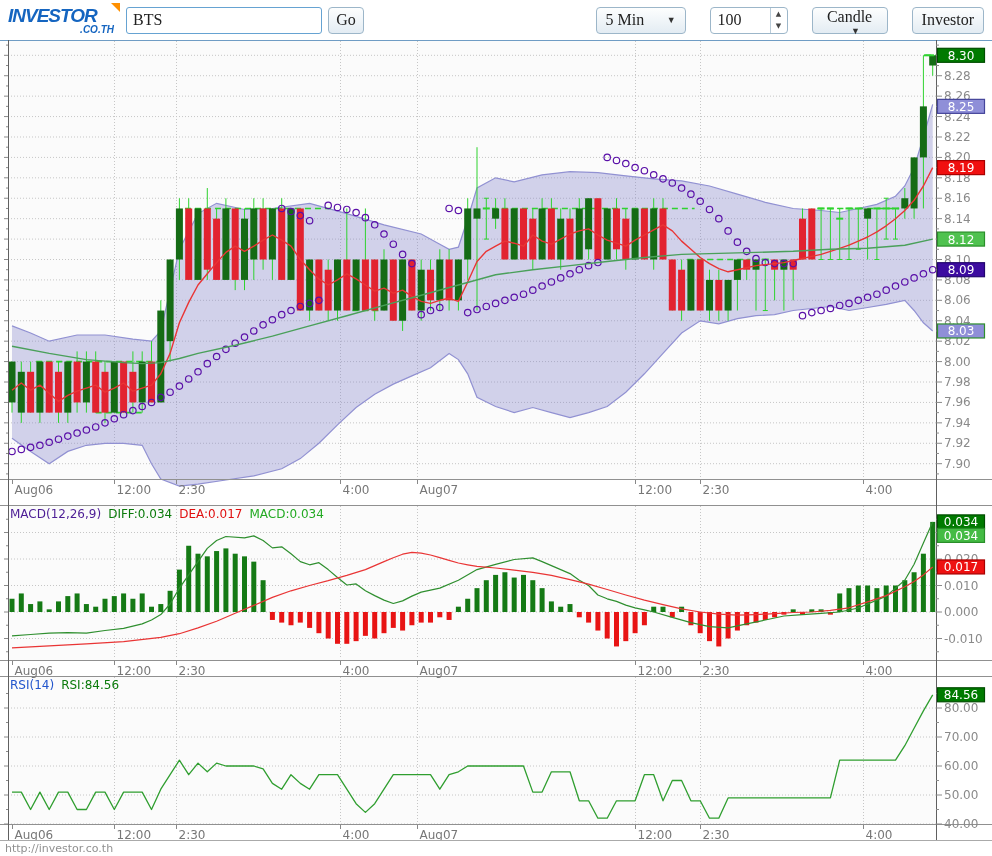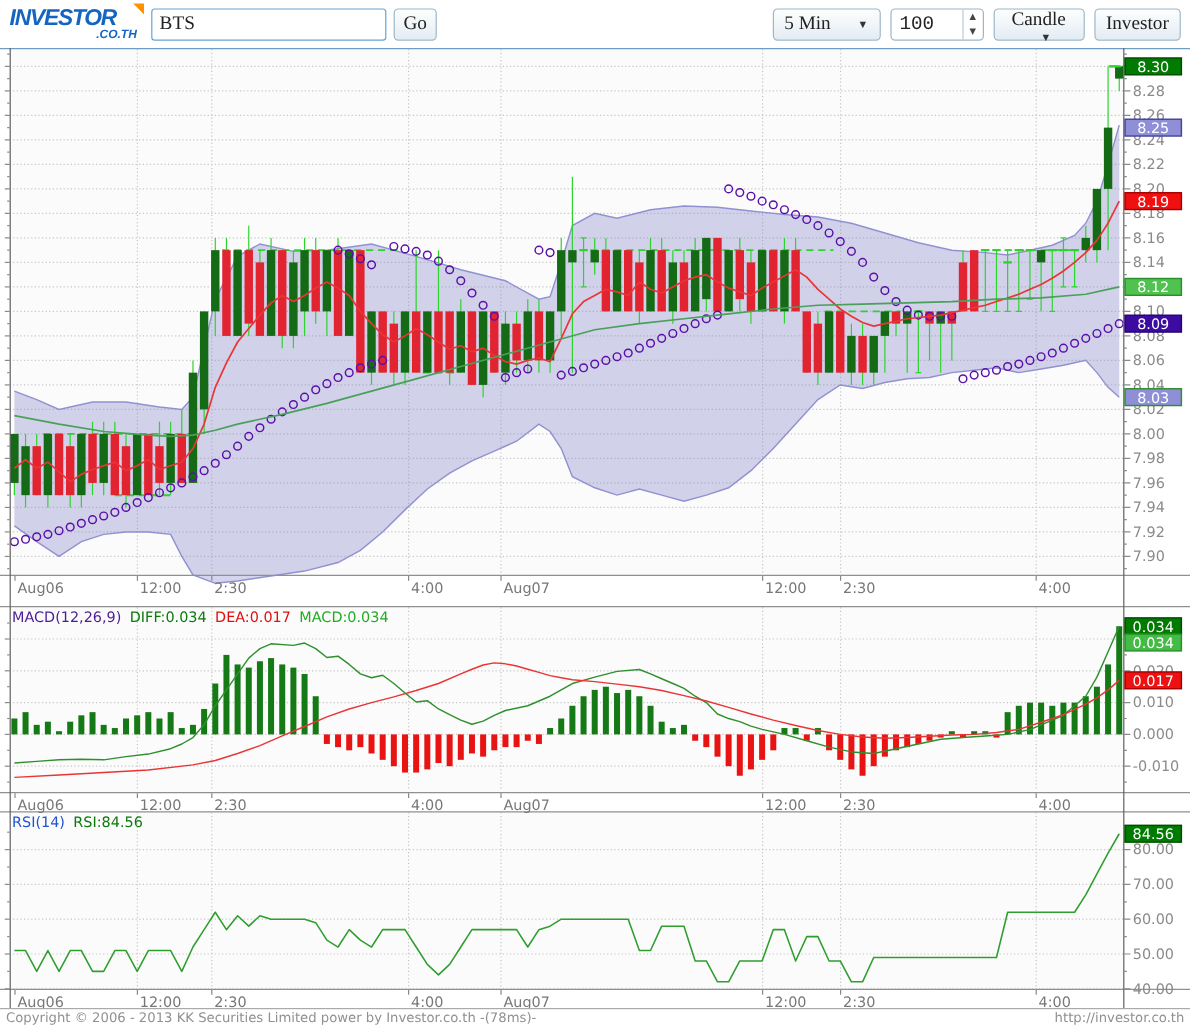--- a/index.html
+++ b/index.html
@@ -13,28 +13,28 @@
   .logo .l2{display:block;text-align:right;font-family:"Liberation Sans",sans-serif;font-style:italic;
             font-weight:bold;font-size:10px;color:#1565c0;padding-right:2px;}
   .logo .tri{position:absolute;right:-4px;top:-3px;width:0;height:0;
              border-top:9px solid #ff9000;border-left:9px solid transparent;}
   #symbol-input{margin-left:10px;width:182px;height:23px;border:1px solid #66a3d2;border-radius:3px;
                 padding:1px 6px;font-family:Liberation Serif, serif;font-size:16px;color:#222;outline:none;}
   .btn{display:inline-flex;align-items:center;justify-content:center;height:27px;border:1px solid #9cb6c9;
        border-radius:4px;background:linear-gradient(#fdfefe,#e3ecf3);font-family:"Liberation Serif",serif;
        font-size:16px;color:#222;padding:0 9px;cursor:pointer;box-sizing:border-box;}
   #go-btn{margin-left:6px;width:36px;}
-  #right-controls{margin-left:auto;margin-right:8px;display:flex;align-items:center;gap:8px;}
+  #right-controls{margin-left:auto;margin-right:8px;display:flex;align-items:center;gap:24px;}
   .select{justify-content:space-between;}
   .select .arrow{font-size:9px;color:#333;margin-left:12px;}
   #interval-select{width:90px;}
   #charttype-select{width:76px;flex-direction:column;}
   .spinner{display:flex;align-items:center;height:27px;border:1px solid #9cb6c9;border-radius:4px;
            background:#fff;box-sizing:border-box;overflow:hidden;}
-  .spinner .val{width:52px;padding-left:7px;font-family:Liberation Mono, monospace;font-size:16px;color:#222;}
+  .spinner .val{width:52px;padding-left:7px;font-family:Liberation Serif, serif;font-size:16px;color:#222;}
   .spinner .arrows{display:flex;flex-direction:column;border-left:1px solid #b9cbd8;height:100%;}
   .spinner .arrows span{flex:1;display:flex;align-items:center;justify-content:center;width:16px;
                         font-size:7px;color:#444;cursor:pointer;}
   
   #chart-area{position:absolute;left:0;top:40px;width:992px;height:800px;}
   #chart-svg{display:block;}
   .panel-title{position:absolute;left:10px;font-size:12px;white-space:nowrap;}
   .panel-title span{margin-right:7px;}
   #macd-title{top:467px;}
   #rsi-title{top:638px;}
@@ -807,17 +807,16 @@
         <text x="961" y="571.45" font-size="12" fill="#fff" font-family="DejaVu Sans, sans-serif" text-anchor="middle">0.017</text>
         <rect x="937.5" y="687.7760000000001" width="47" height="14" fill="#007a00" stroke="#004d00" stroke-width="1.2"></rect>
         <text x="961" y="699.2760000000001" font-size="12" fill="#fff" font-family="DejaVu Sans, sans-serif" text-anchor="middle">84.56</text>
         <line x1="924" y1="55.313953488370856" x2="934" y2="55.313953488370856" stroke="#2fd32f" stroke-width="2"></line>
       </svg>
     <div id="macd-title" class="panel-title"><span style="color: #4c1d95;">MACD(12,26,9)</span><span style="color: rgb(10, 122, 10);">DIFF:0.034</span><span style="color: rgb(224, 16, 16);">DEA:0.017</span><span style="color: rgb(34, 170, 34); text-align: right;">MACD:0.034</span></div>
     <div id="rsi-title" class="panel-title"><span style="color: rgb(34, 85, 204);">RSI(14)</span><span style="color: rgb(10, 122, 10);">RSI:84.56</span></div>
   </div>
 
   <div id="footer">
-    <span>Copyright © 2006 - 2013 KK Securities Limited power by Investor.co.th -(78ms)-</span>
     <span>http://investor.co.th</span>
   </div>
 
 </div>
 
 </body></html>

